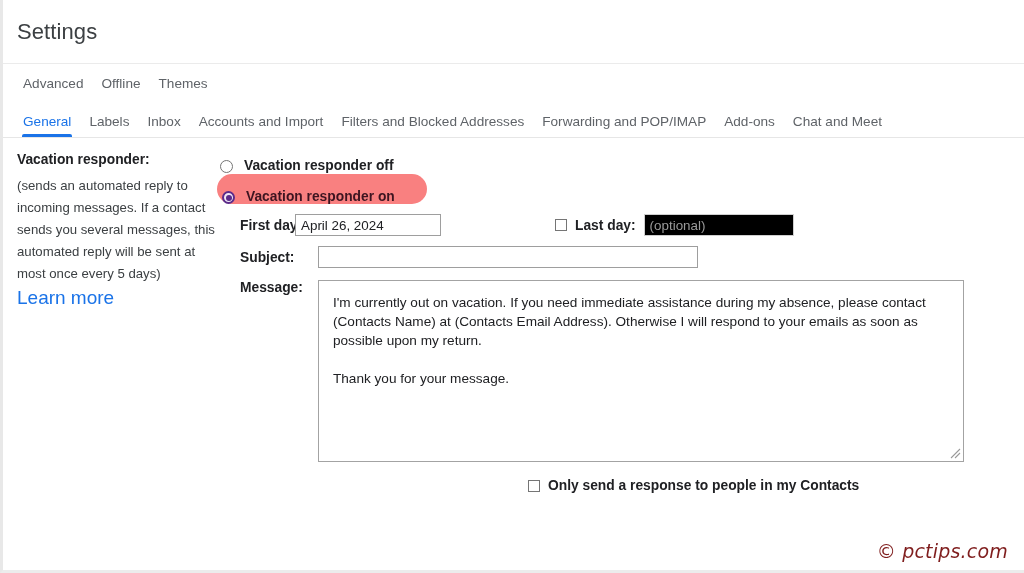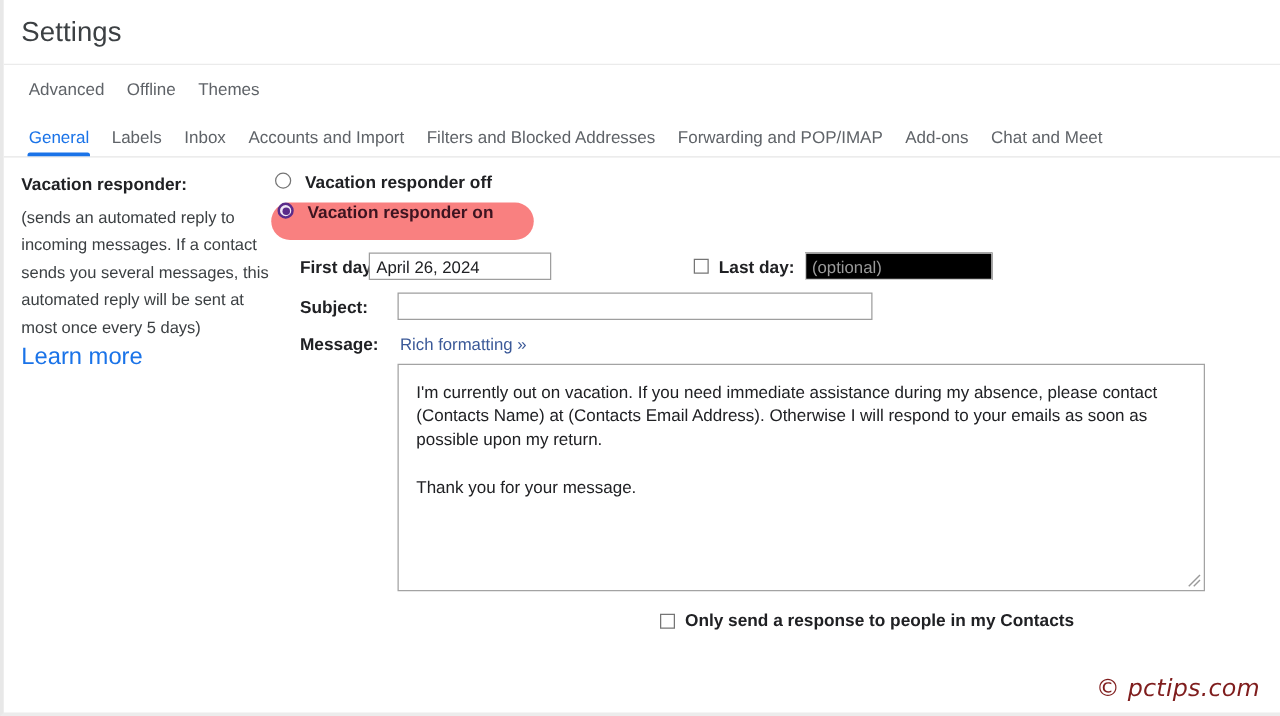--- a/index.html
+++ b/index.html
@@ -19,21 +19,21 @@
     height: 573px;
     background: #ffffff;
     box-sizing: border-box;
     border-left: 3px solid #e8e8e8;
     border-bottom: 3px solid #ececec;
     overflow: hidden;
   }
 
   
   .header {
-    height: 52px;
+    height: 64px;
     box-sizing: border-box;
     padding: 0 0 0 14px;
     display: flex;
     align-items: center;
     background: #ffffff;
     border-bottom: 1px solid #ebebeb;
   }
   .page-title {
     font-size: 22px;
     color: #3c4043;
@@ -113,21 +113,21 @@
 
   .right-col {
     flex: 1;
     padding-left: 2px;
     position: relative;
   }
 
   
   .radio-line {
     display: flex;
-    align-items: flex-start;
+    align-items: flex-end;
     height: 23px;
     margin-bottom: 1px;
   }
   .radio-line.highlight {
     background: #f98080;
     border-radius: 16px;
     width: 210px;
     height: 30px;
     padding-left: 2px;
     box-sizing: border-box;
@@ -353,21 +353,20 @@
       </div>
 
       <div class="form-row">
         <span class="form-label field-label-subject">Subject:</span>
         <input class="txt subject-input" type="text" value="" style="">
       </div>
 
       <div class="message-block">
         <span class="form-label field-label-message">Message:</span>
         <div class="msg-right">
-          <a class="rich-link">Rich formatting »</a>
           <div class="textarea-wrap">
             <textarea class="msg-textarea" style="">I'm currently out on vacation. If you need immediate assistance during my absence, please contact (Contacts Name) at (Contacts Email Address). Otherwise I will respond to your emails as soon as possible upon my return.
 
 Thank you for your message.</textarea>
             <svg class="resize-grip" viewBox="0 0 11 11">
               <line x1="1" y1="10" x2="10" y2="1" stroke="#9a9a9a" stroke-width="1.1"></line>
               <line x1="5" y1="10" x2="10" y2="5" stroke="#9a9a9a" stroke-width="1.1"></line>
             </svg>
           </div>
         </div>

